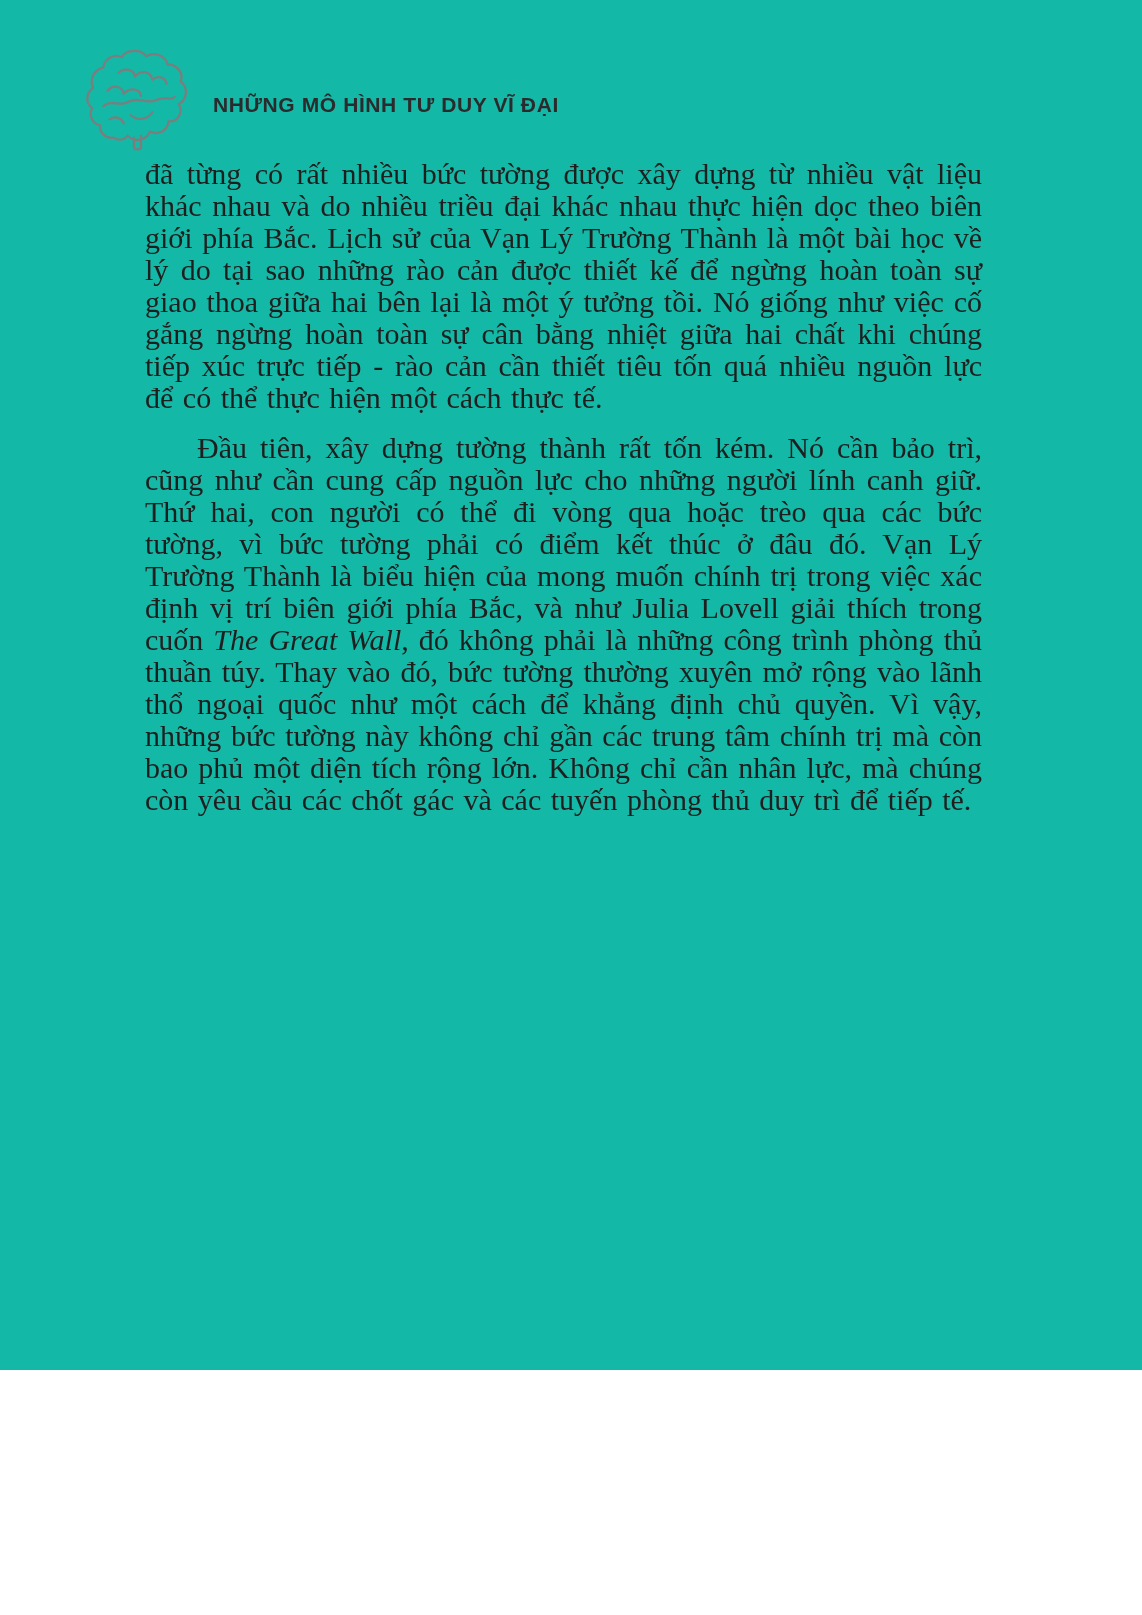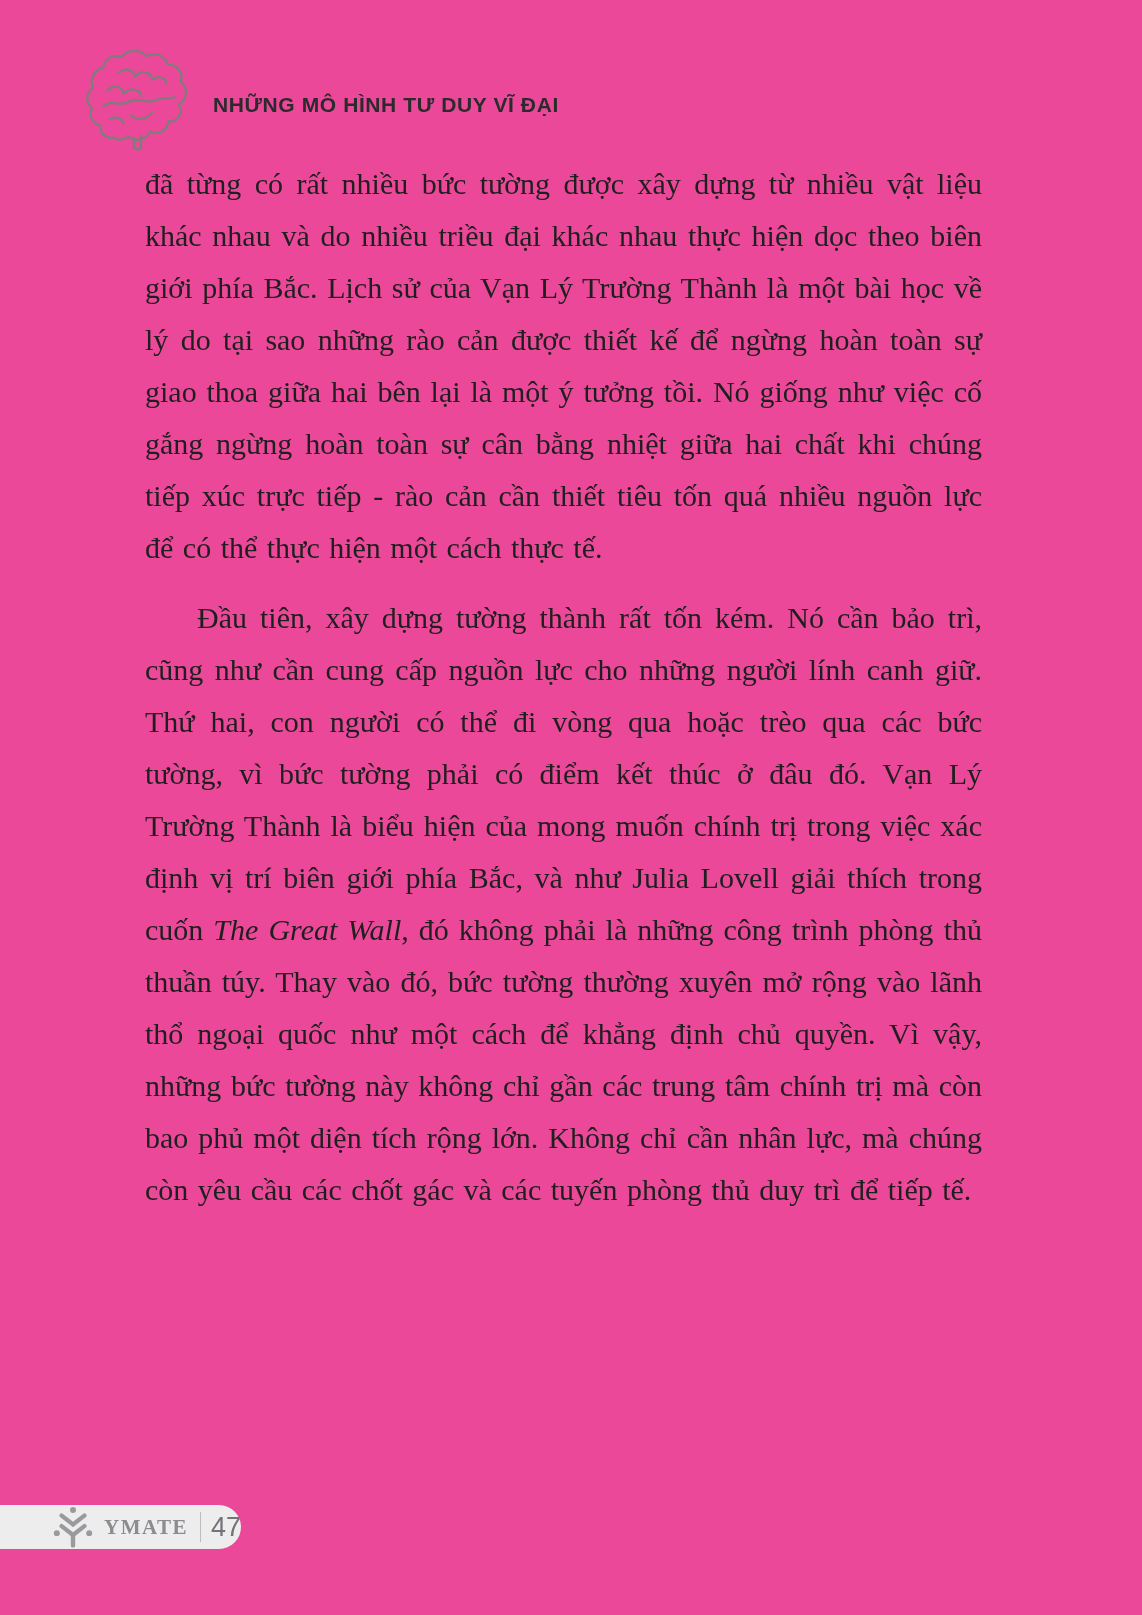--- a/index.html
+++ b/index.html
@@ -3,22 +3,22 @@
 <meta charset="utf-8">
 <style>
   html, body {
     margin: 0;
     padding: 0;
     background: #ffffff;
   }
   .page {
     position: relative;
     width: 1142px;
-    height: 1615px;
-    background: #ec4899;
+    height: 1370px;
+    background: #14b8a6;
     overflow: hidden;
     font-family: "Liberation Serif", "DejaVu Serif", serif;
   }
 
   
   .header {
     position: absolute;
     top: 46px;
     left: 83px;
     right: 120px;
@@ -55,21 +55,21 @@
   .body-text {
     position: absolute;
     top: 158px;
     left: 145px;
     right: 160px;
     color: #1f1f1f;
   }
   .body-text p {
     margin: 0 0 18px 0;
     font-size: 30px;
-    line-height: 52px;
+    line-height: 32px;
     text-align: justify;
     word-spacing: 2px;
   }
   .body-text p.indent {
     text-indent: 52px;
   }
   .body-text em {
   }
 
   

